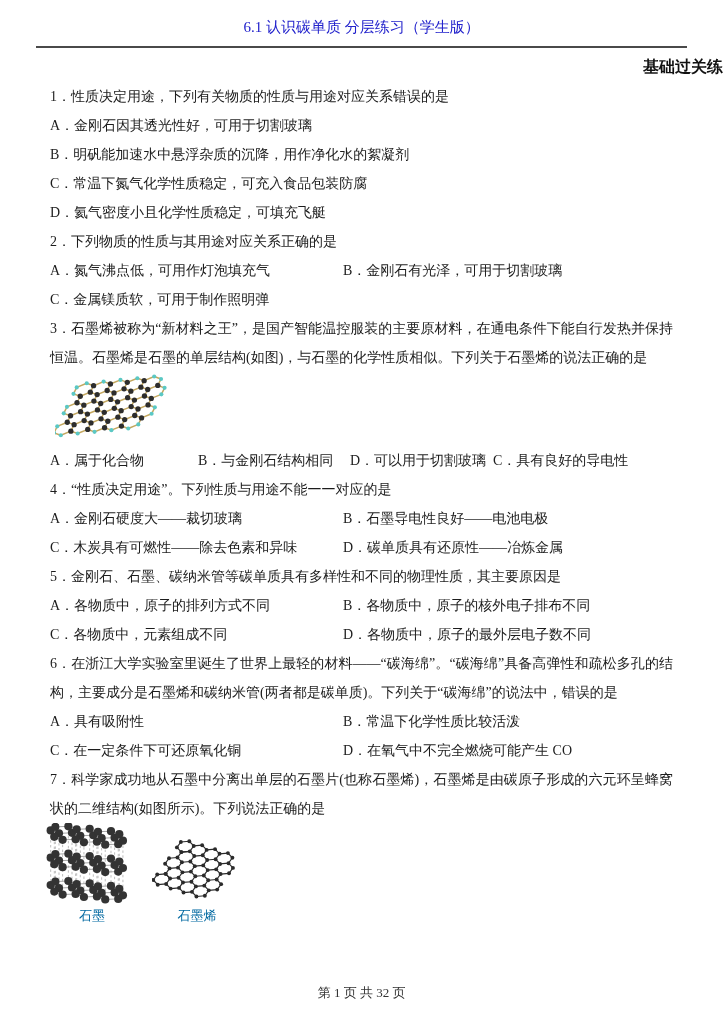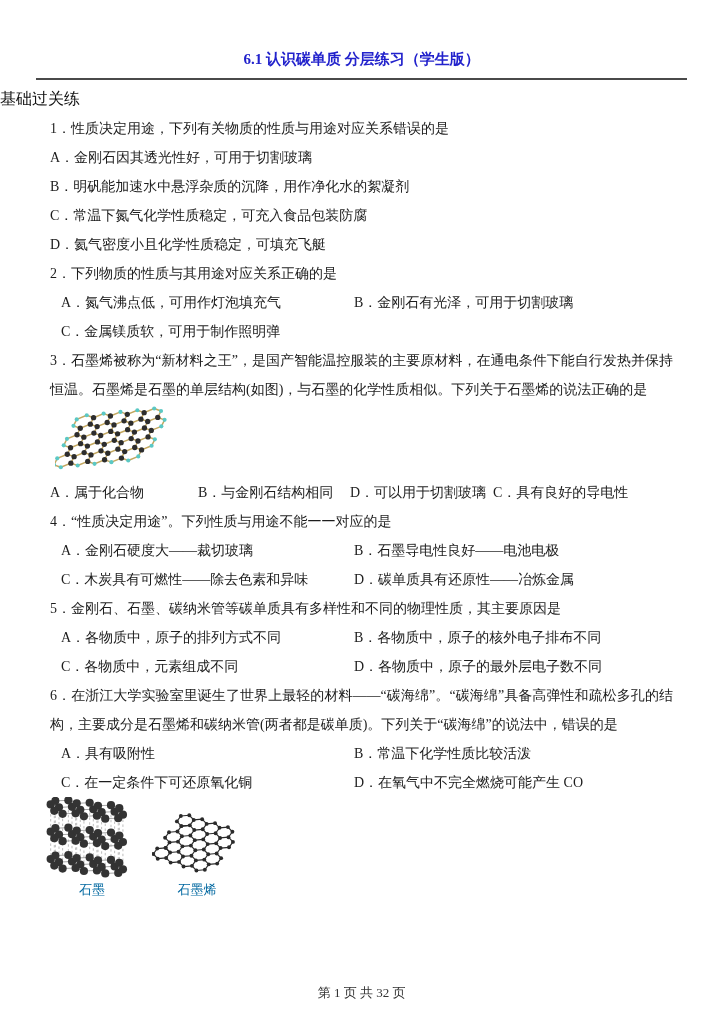--- a/index.html
+++ b/index.html
@@ -1,27 +1,27 @@
 <!DOCTYPE html>
 <html><head>
 <meta charset="utf-8">
 <style>
   * { margin:0; padding:0; box-sizing:border-box; }
   html,body { background:#ffffff; }
   body { width:723px; height:1024px; font-family:"Liberation Serif","DejaVu Serif",serif; color:#1c1c1c; }
   .page { position:relative; width:723px; height:1024px; background:#fff; overflow:hidden; }
 
-  .title { padding-top:16px; text-align:center; font-size:15px; font-weight:bold; line-height:22px; color:#2222cc;margin-top:32px; }
+  .title { padding-top:16px; text-align:center; font-size:15px; font-weight:normal; line-height:22px; color:#2222cc; }
   .rule { border:none; border-top:2px solid #4a4a4a; margin:8px 36px 0 36px; }
-  .section { margin-top:4px; text-align:left; font-size:16px; font-weight:normal; line-height:30px; color:#111; }
+  .section { margin-top:4px; text-align:right; font-size:16px; font-weight:bold; line-height:30px; color:#111; }
 
   .content { margin:0 50px; font-size:14px; }
   .ln { line-height:29px; }
   .just { text-align:justify; }
-  .row2 { display:grid; grid-template-columns:293px 1fr;margin-left:11px; }
+  .row2 { display:grid; grid-template-columns:293px 1fr; }
   .row4 { display:grid; grid-template-columns:148px 152px 143px 1fr; }
 
   .fig1 { height:74px; margin-left:5px; }
   .figrow { display:flex; align-items:flex-end; margin-left:-6px; gap:12px; }
   .figblock { display:flex; flex-direction:column; align-items:center; }
   .figlabel { font-size:13px; line-height:18px; color:#0369a1; }
 
   .footer { position:absolute; left:0; right:0; bottom:22px; text-align:center; font-size:13px; color:#333; }
   svg { display:block; }
 </style>
@@ -263,20 +263,21 @@
         <span>A．具有吸附性</span>
         <span>B．常温下化学性质比较活泼</span>
       </div>
       <div class="row2 ln">
         <span>C．在一定条件下可还原氧化铜</span>
         <span>D．在氧气中不完全燃烧可能产生 CO</span>
       </div>
     </div>
 
     <div>
+      <p class="ln just">7．科学家成功地从石墨中分离出单层的石墨片(也称石墨烯)，石墨烯是由碳原子形成的六元环呈蜂窝状的二维结构(如图所示)。下列说法正确的是</p>
       <div class="figrow">
         <div class="figblock">
           <svg id="fig-graphite" width="96" height="84" viewBox="0 0 96 86">
               <line x1="27.511920087683926" y1="10.047076581449591" x2="27.511920087683926" y2="66.04707658144959" stroke="#aaaaaa" stroke-width="0.8" stroke-dasharray="2.5 2.5"></line>
               <line x1="14.2" y1="10.6" x2="14.2" y2="66.6" stroke="#aaaaaa" stroke-width="0.8" stroke-dasharray="2.5 2.5"></line>
               <line x1="5.688079912316072" y1="7.552923418550408" x2="5.688079912316072" y2="63.55292341855041" stroke="#aaaaaa" stroke-width="0.8" stroke-dasharray="2.5 2.5"></line>
               <line x1="10.488079912316072" y1="3.952923418550408" x2="10.488079912316072" y2="59.952923418550405" stroke="#aaaaaa" stroke-width="0.8" stroke-dasharray="2.5 2.5"></line>
               <line x1="23.799999999999997" y1="3.4" x2="23.799999999999997" y2="59.4" stroke="#aaaaaa" stroke-width="0.8" stroke-dasharray="2.5 2.5"></line>
               <line x1="32.31192008768393" y1="6.44707658144959" x2="32.31192008768393" y2="62.44707658144959" stroke="#aaaaaa" stroke-width="0.8" stroke-dasharray="2.5 2.5"></line>
               <line x1="49.33576016768393" y1="12.54122973344959" x2="49.33576016768393" y2="68.5412297334496" stroke="#aaaaaa" stroke-width="0.8" stroke-dasharray="2.5 2.5"></line>

